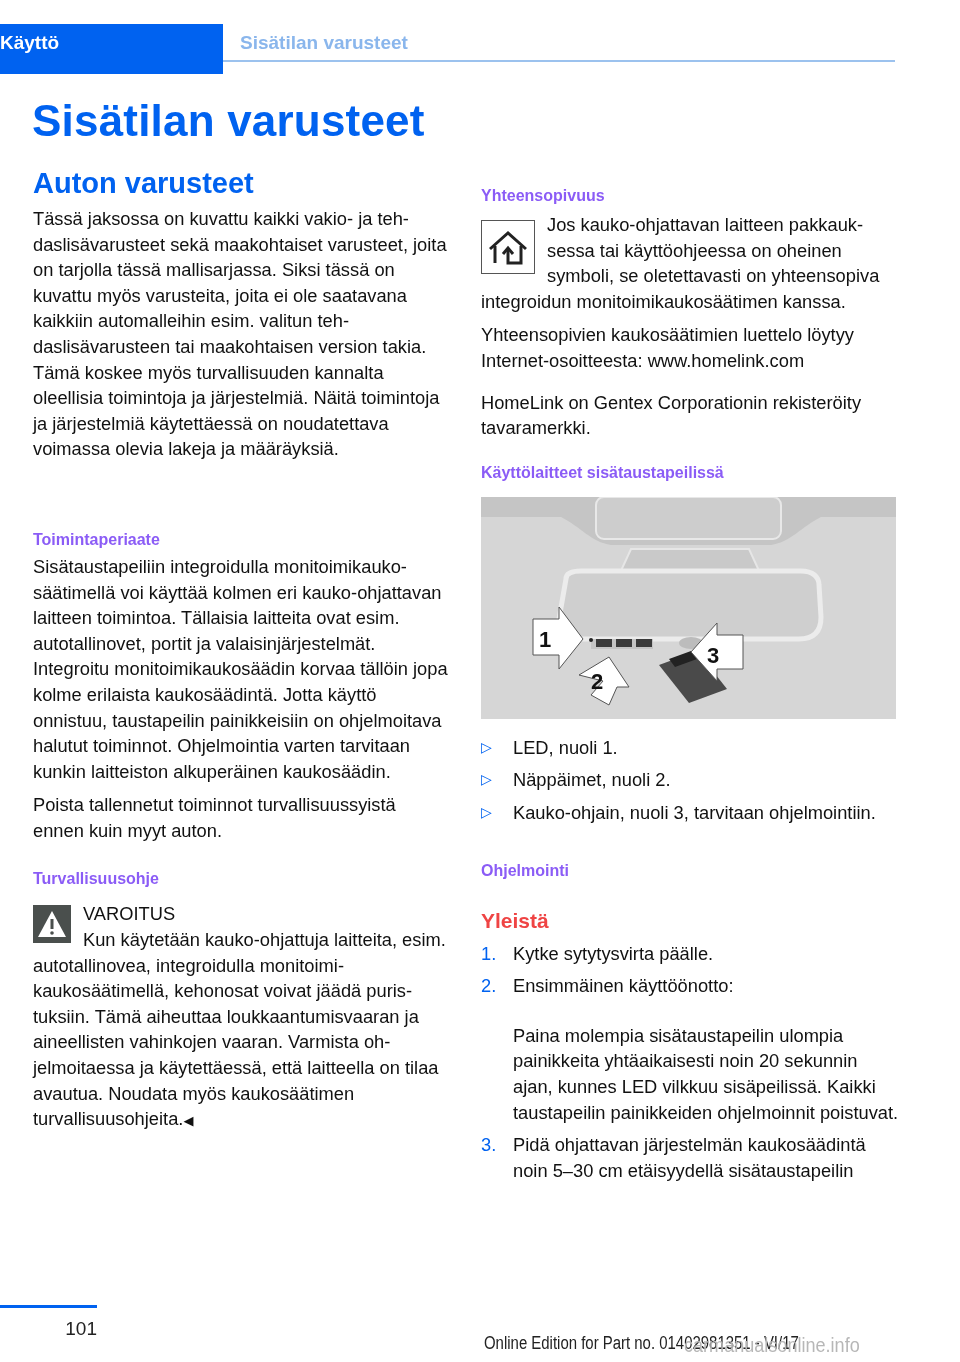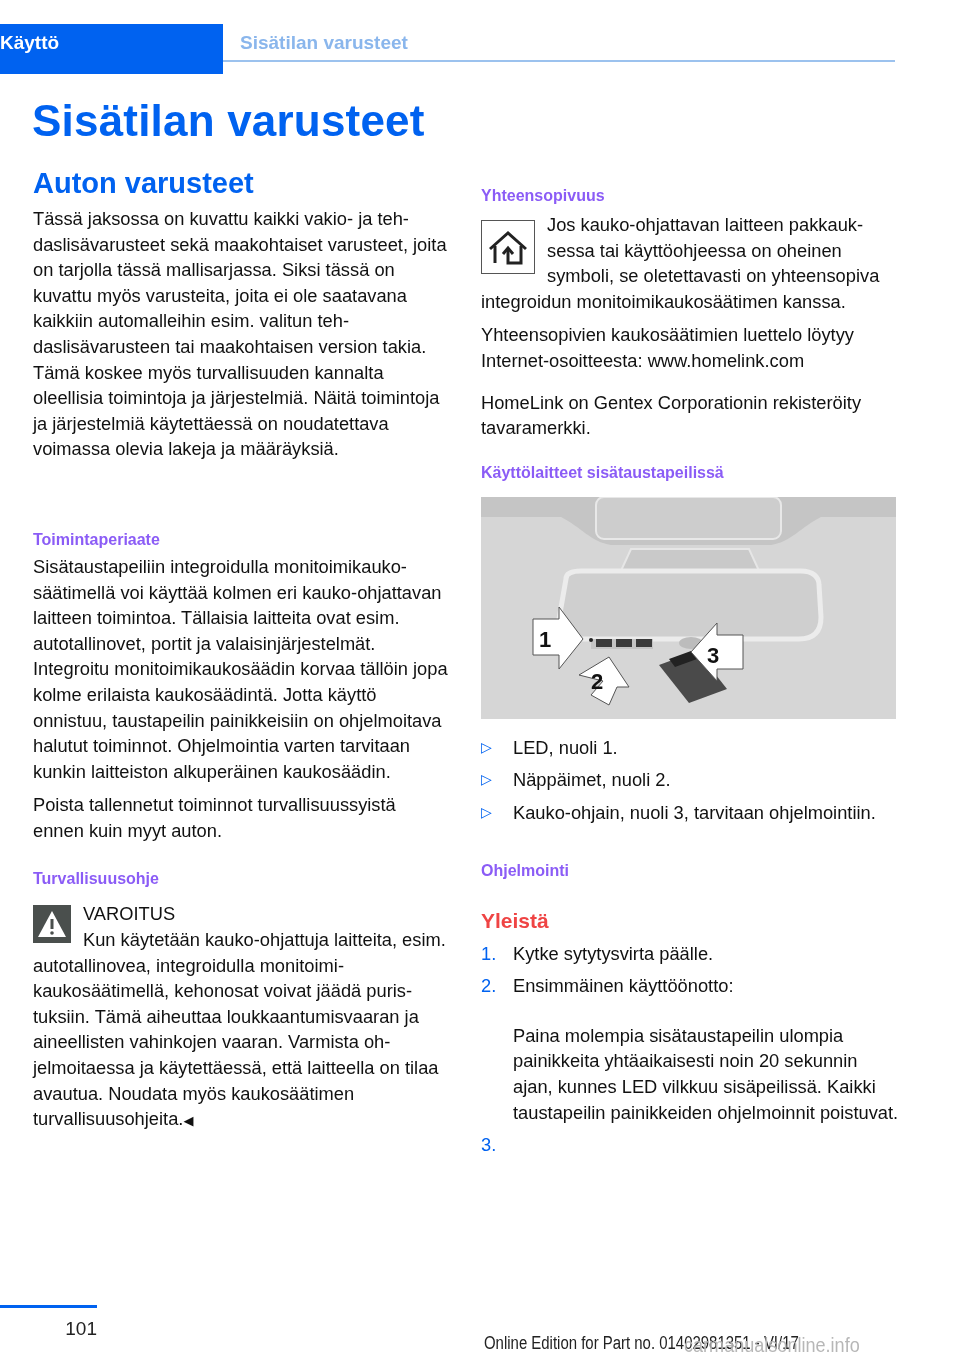--- a/index.html
+++ b/index.html
@@ -137,20 +137,20 @@
   </ul>
 
   <div style="height:24px"></div>
   <h3>Ohjelmointi</h3>
   <div style="height:22px"></div>
   <h4>Yleistä</h4>
   <ol class="steps">
     <li><span class="num">1.</span><span>Kytke sytytysvirta päälle.</span></li>
     <li><span class="num">2.</span><span>Ensimmäinen käyttöönotto:</span>
       <div class="sub">Paina molempia sisätaustapeilin ulompia painikkeita yhtäaikaisesti noin 20 sekunnin ajan, kunnes LED vilkkuu sisäpeilissä. Kaikki taustapeilin painikkeiden ohjelmoin­nit poistuvat.</div></li>
-    <li><span class="num">3.</span></li>
+    <li><span class="num">3.</span><span>Pidä ohjattavan järjestelmän kaukosäädintä noin 5–30 cm etäisyydellä sisätaustapeilin</span></li>
   </ol>
 </div>
 
 <div class="footer-line"></div>
 <div class="page-num">101</div>
 <div class="edition">Online Edition for Part no. 01402981351 - VI/17</div>
 <div class="watermark">carmanualsonline.info</div>
 
 </body></html>

